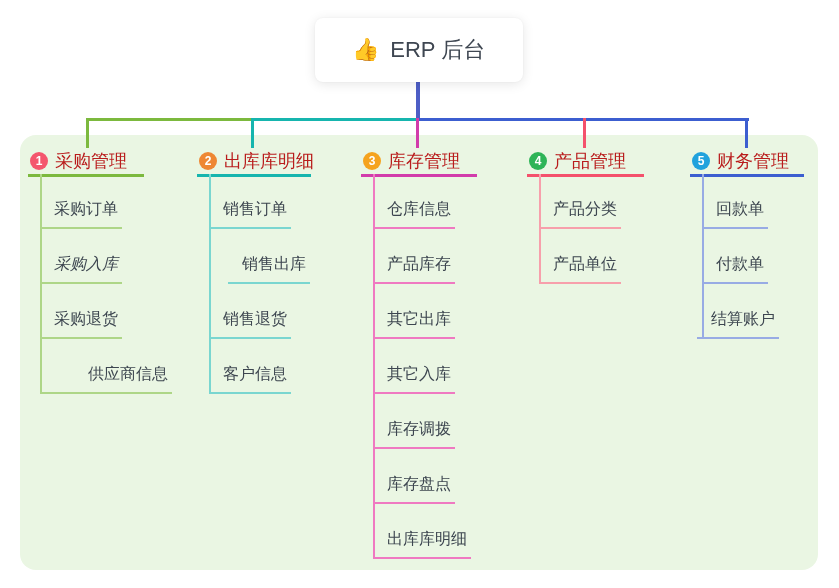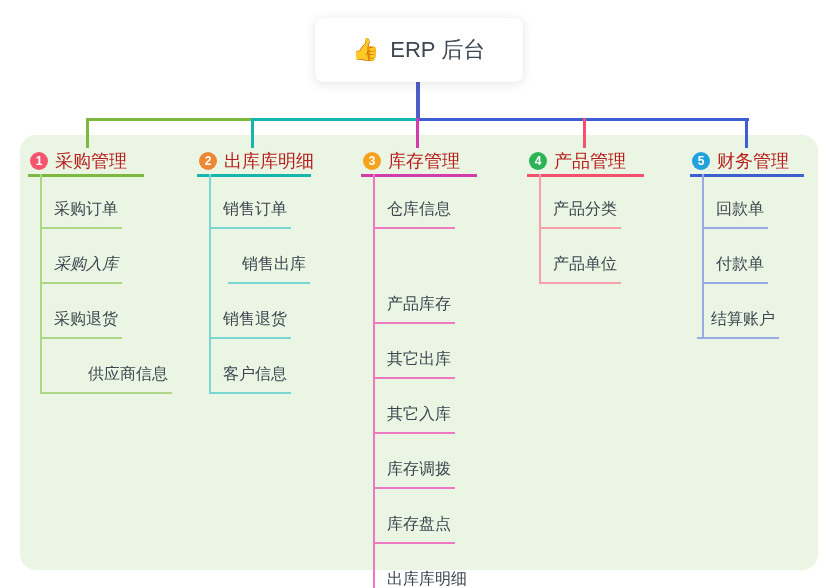--- a/index.html
+++ b/index.html
@@ -95,21 +95,21 @@
       </div>
     </div>
     <div class="branch" style="left: 361px; width: 116px;">
       <div class="branch-header" style="border-bottom-color: rgb(210, 60, 171);">
         <span class="badge" style="background: rgb(245, 163, 30);">3</span>
         <span class="branch-title">库存管理</span>
       </div>
       <div class="branch-children">
         <i class="spine" style="background: rgb(239, 121, 193);"></i>
         <div class="child-item" style="border-bottom-color: rgb(239, 121, 193);">仓库信息</div>
-        <div class="child-item" style="border-bottom-color: rgb(239, 121, 193); margin-top: 40px;">产品库存</div>
+        <div class="child-item" style="border-bottom-color: rgb(239, 121, 193);">产品库存</div>
         <div class="child-item" style="border-bottom-color: rgb(239, 121, 193);">其它出库</div>
         <div class="child-item" style="border-bottom-color: rgb(239, 121, 193);">其它入库</div>
         <div class="child-item" style="border-bottom-color: rgb(239, 121, 193);">库存调拨</div>
         <div class="child-item" style="border-bottom-color: rgb(239, 121, 193);">库存盘点</div>
         <div class="child-item" style="border-bottom-color: rgb(239, 121, 193);">出库库明细</div>
       </div>
     </div>
     <div class="branch" style="left: 527px; width: 117px;">
       <div class="branch-header" style="border-bottom-color: rgb(244, 81, 108);">
         <span class="badge" style="background: rgb(46, 180, 87);">4</span>

